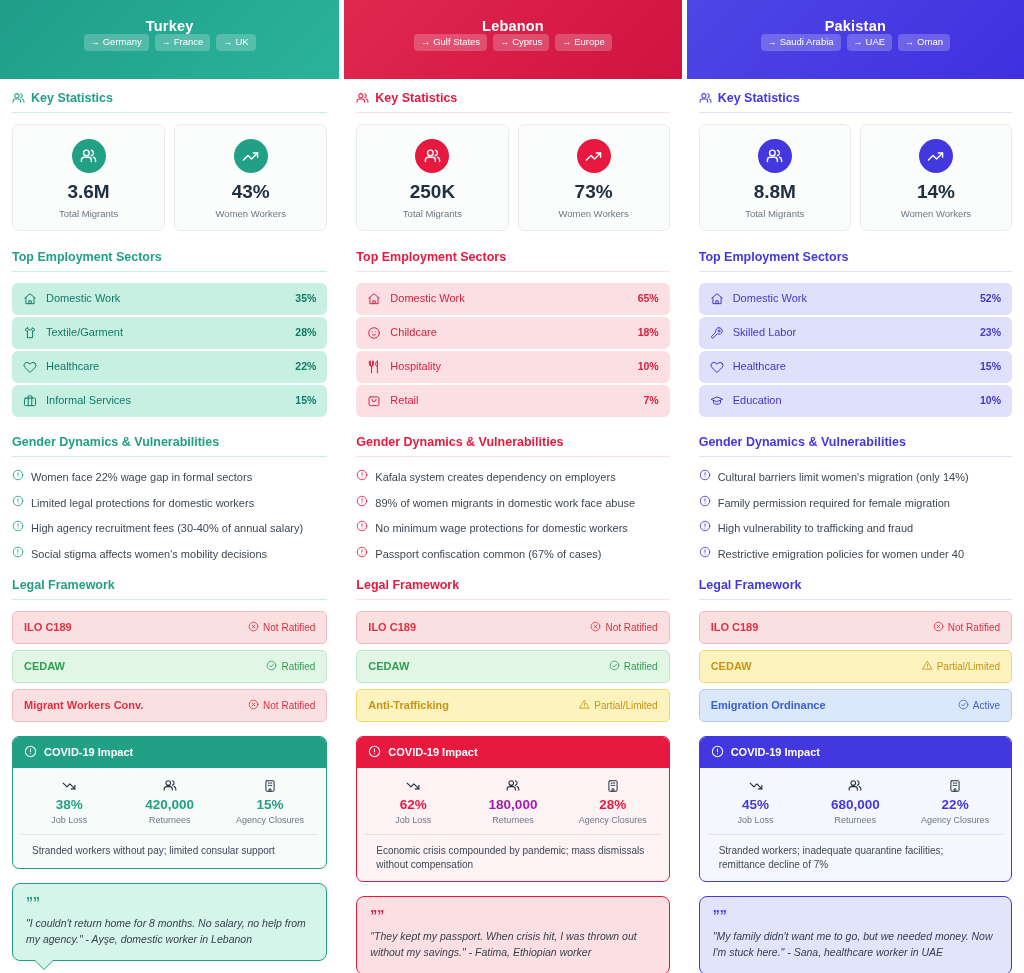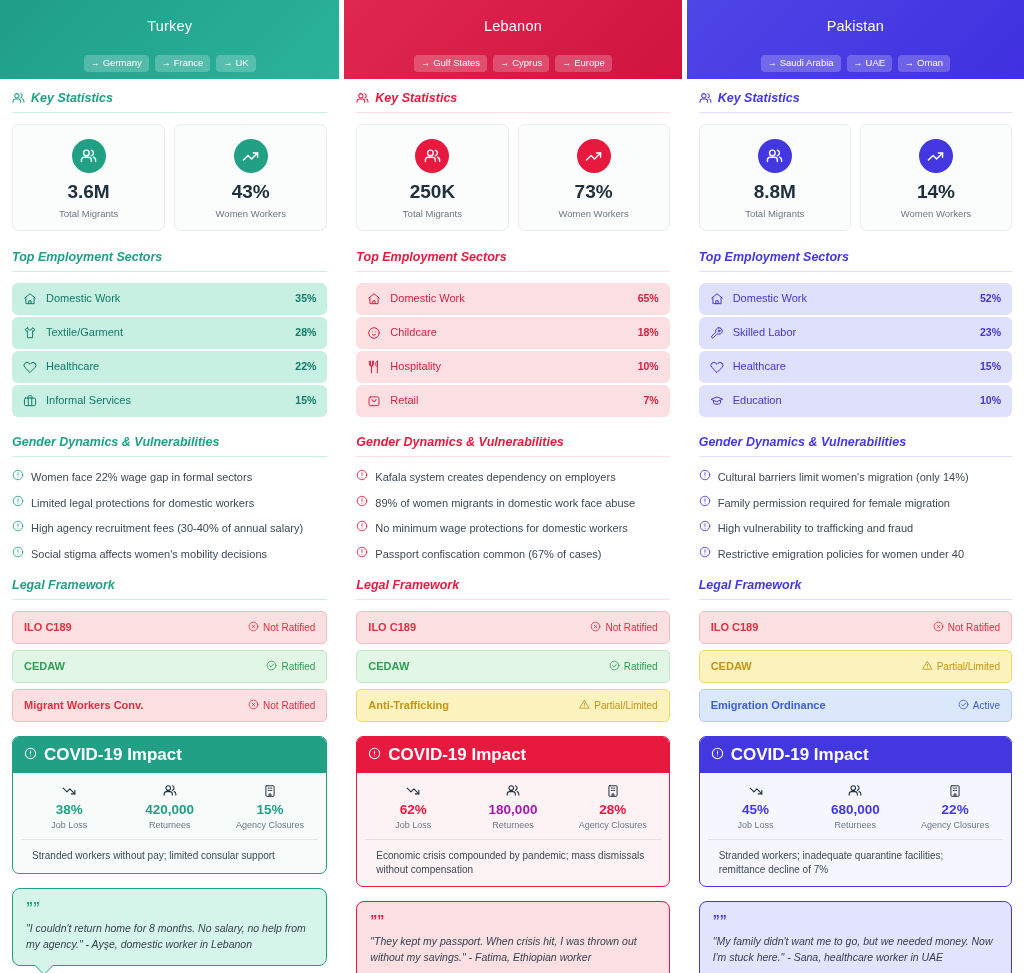--- a/index.html
+++ b/index.html
@@ -29,24 +29,24 @@
   
   .chead {
     height: 79px;
     padding: 12px 10px 0 10px;
     text-align: center;
     color: #fff;
     position: relative;
   }
   .chead .title {
     font-size: 14.5px;
-    font-weight: normal;
+    font-weight: bold;
     letter-spacing: .2px;
     margin-top: 6px;
-    margin-bottom: 21px;
+    margin-bottom: 0;
     text-align: center;
   }
   .corridors {
     display: flex;
     justify-content: center;
     gap: 6px;
     flex-wrap: wrap;
   }
   .corr {
     background: rgba(255,255,255,.22);
@@ -64,21 +64,20 @@
 
   .sec-title {
     font-size: 12.5px;
     font-weight: bold;
     display: flex;
     align-items: center;
     gap: 6px;
     padding-bottom: 7px;
     border-bottom: 1px solid;
     margin-bottom: 11px;
-    font-style: italic;
   }
   .sec-title.plain { display: block; }
   .sec-title svg { display: block; }
 
   
   .stats { display: flex; gap: 9px; }
   .stat {
     flex: 1;
     border: 1px solid #e9ecef;
     border-radius: 7px;
@@ -154,21 +153,21 @@
 
   
   .covid {
     border-radius: 7px;
     overflow: hidden;
     border: 1px solid;
     margin-top: 14px;
   }
   .covid .chead2 {
     color: #fff;
-    font-size: 17px;
+    font-size: 11px;
     font-weight: bold;
     padding: 8px 11px;
     display: flex;
     align-items: center;
     gap: 7px;
   }
   .covid .cgrid {
     display: flex;
     padding: 11px 6px 9px 6px;
   }

